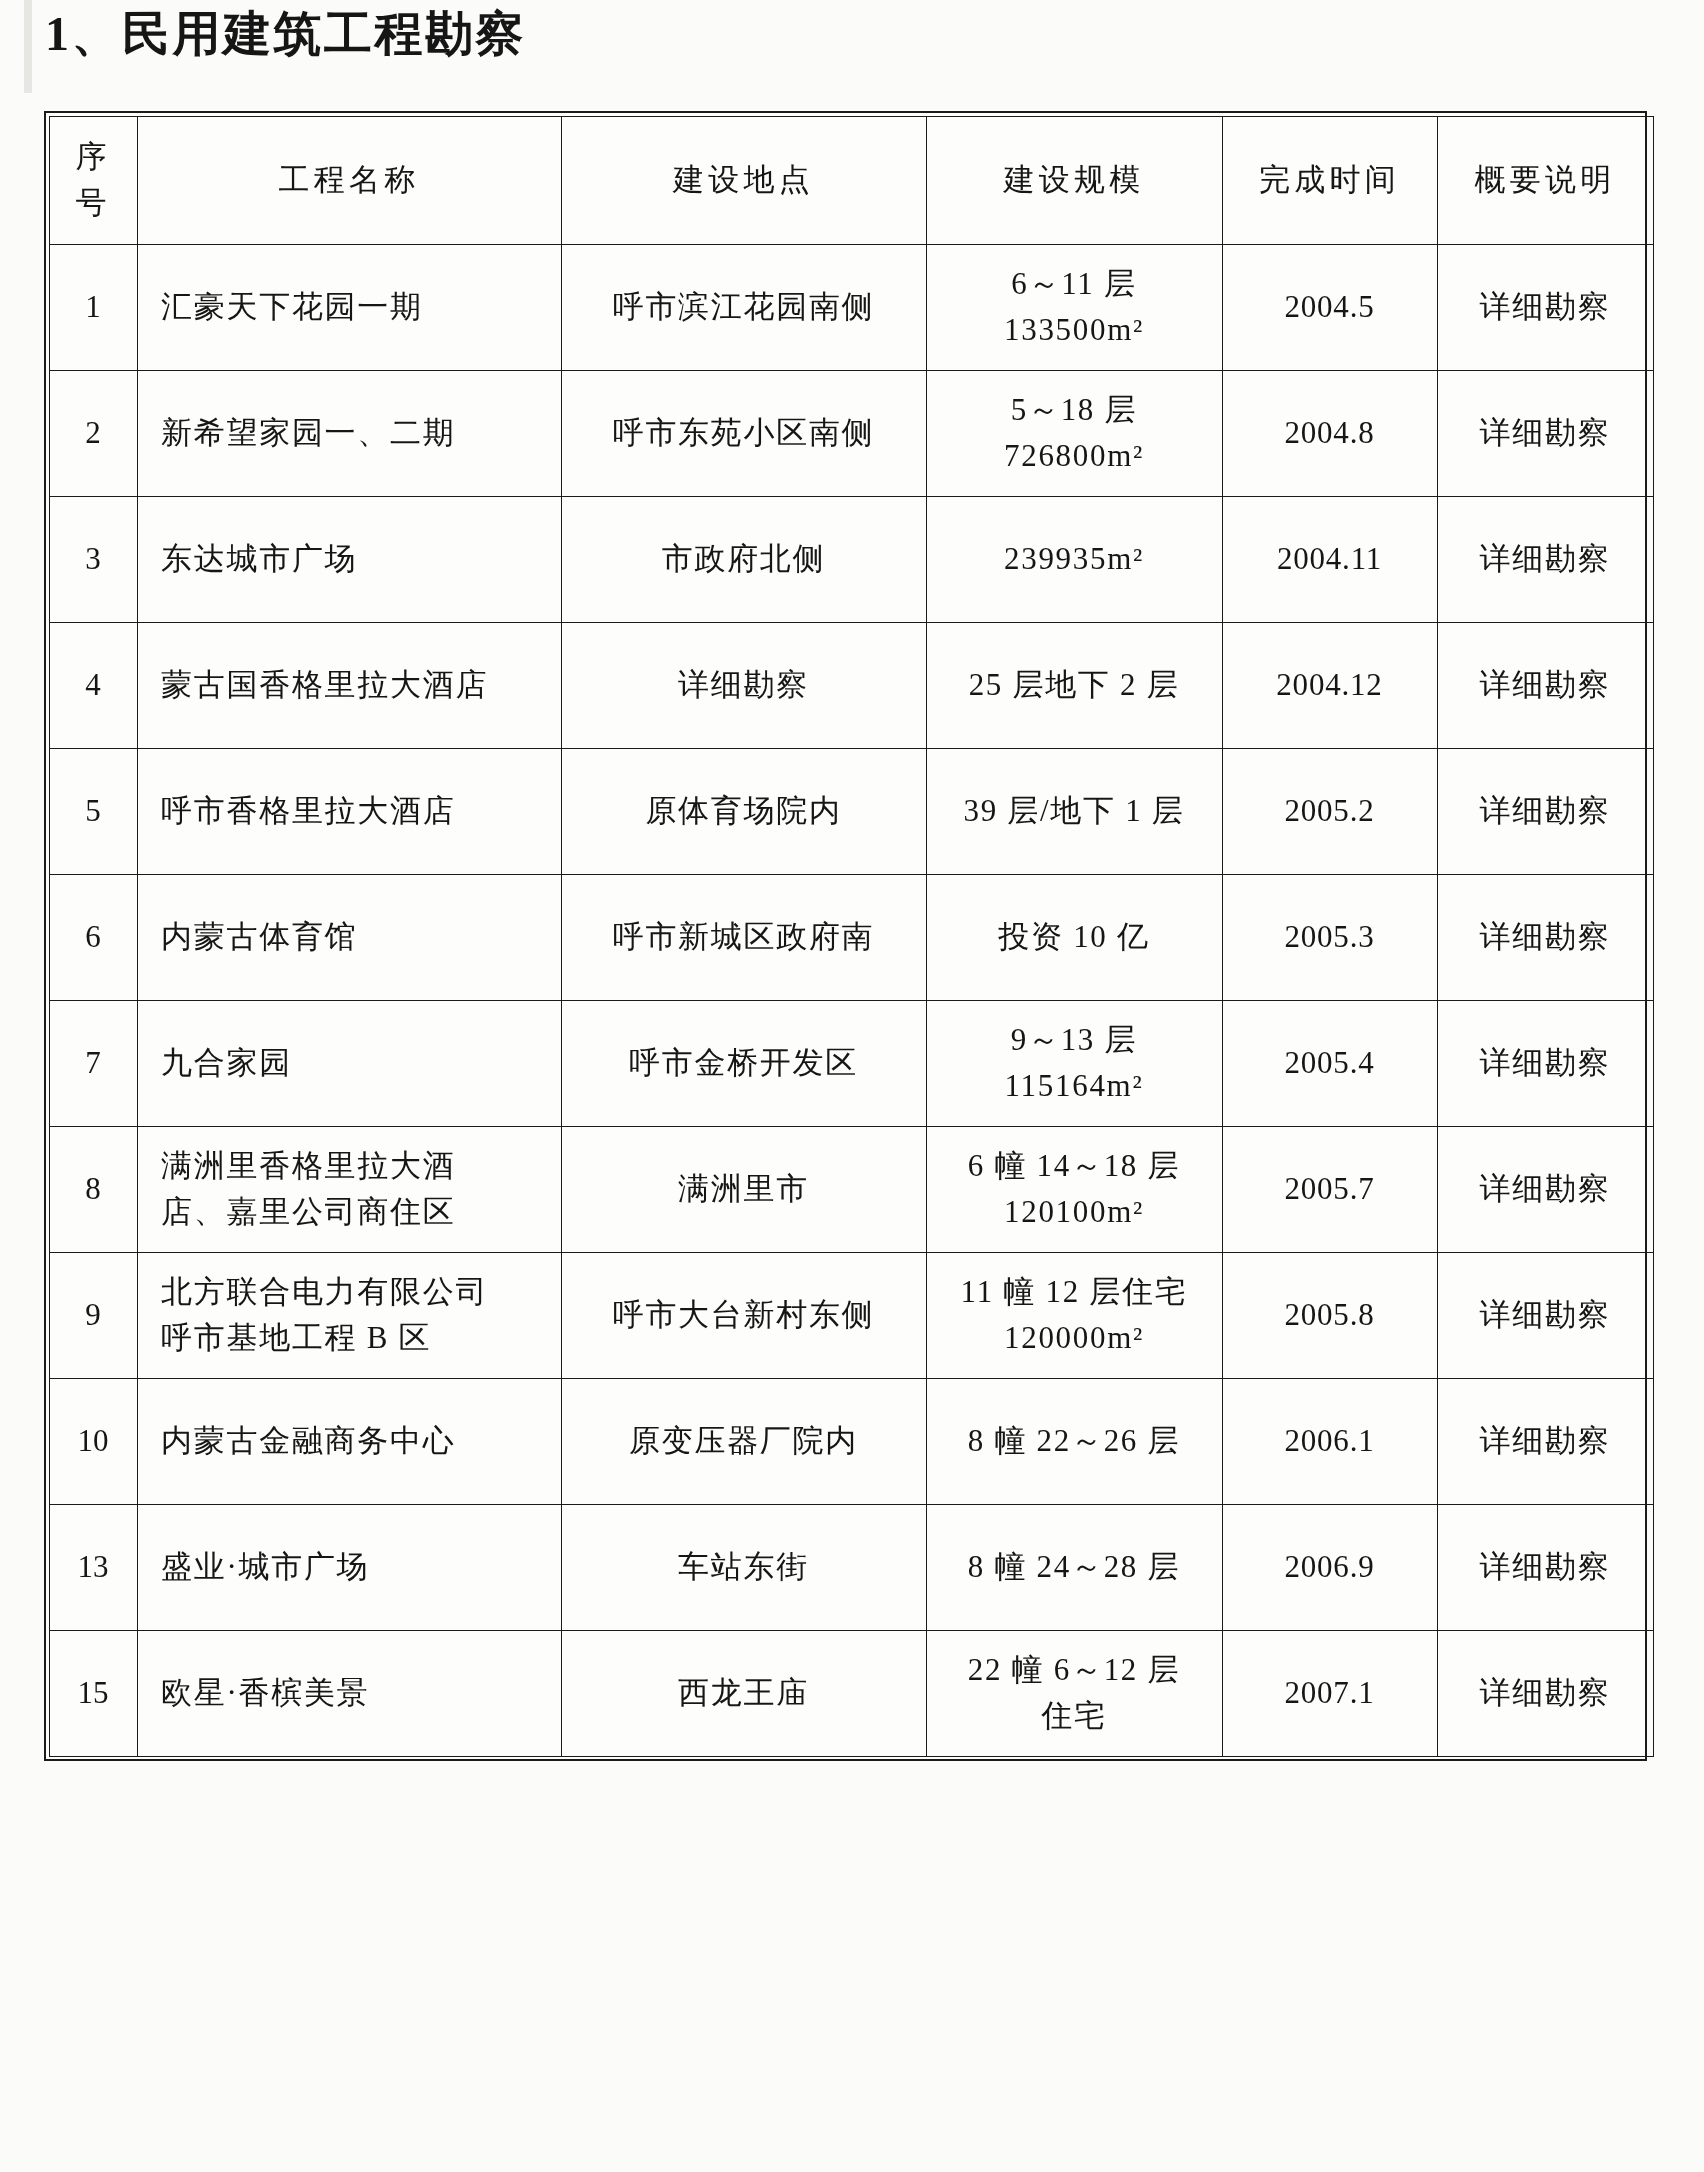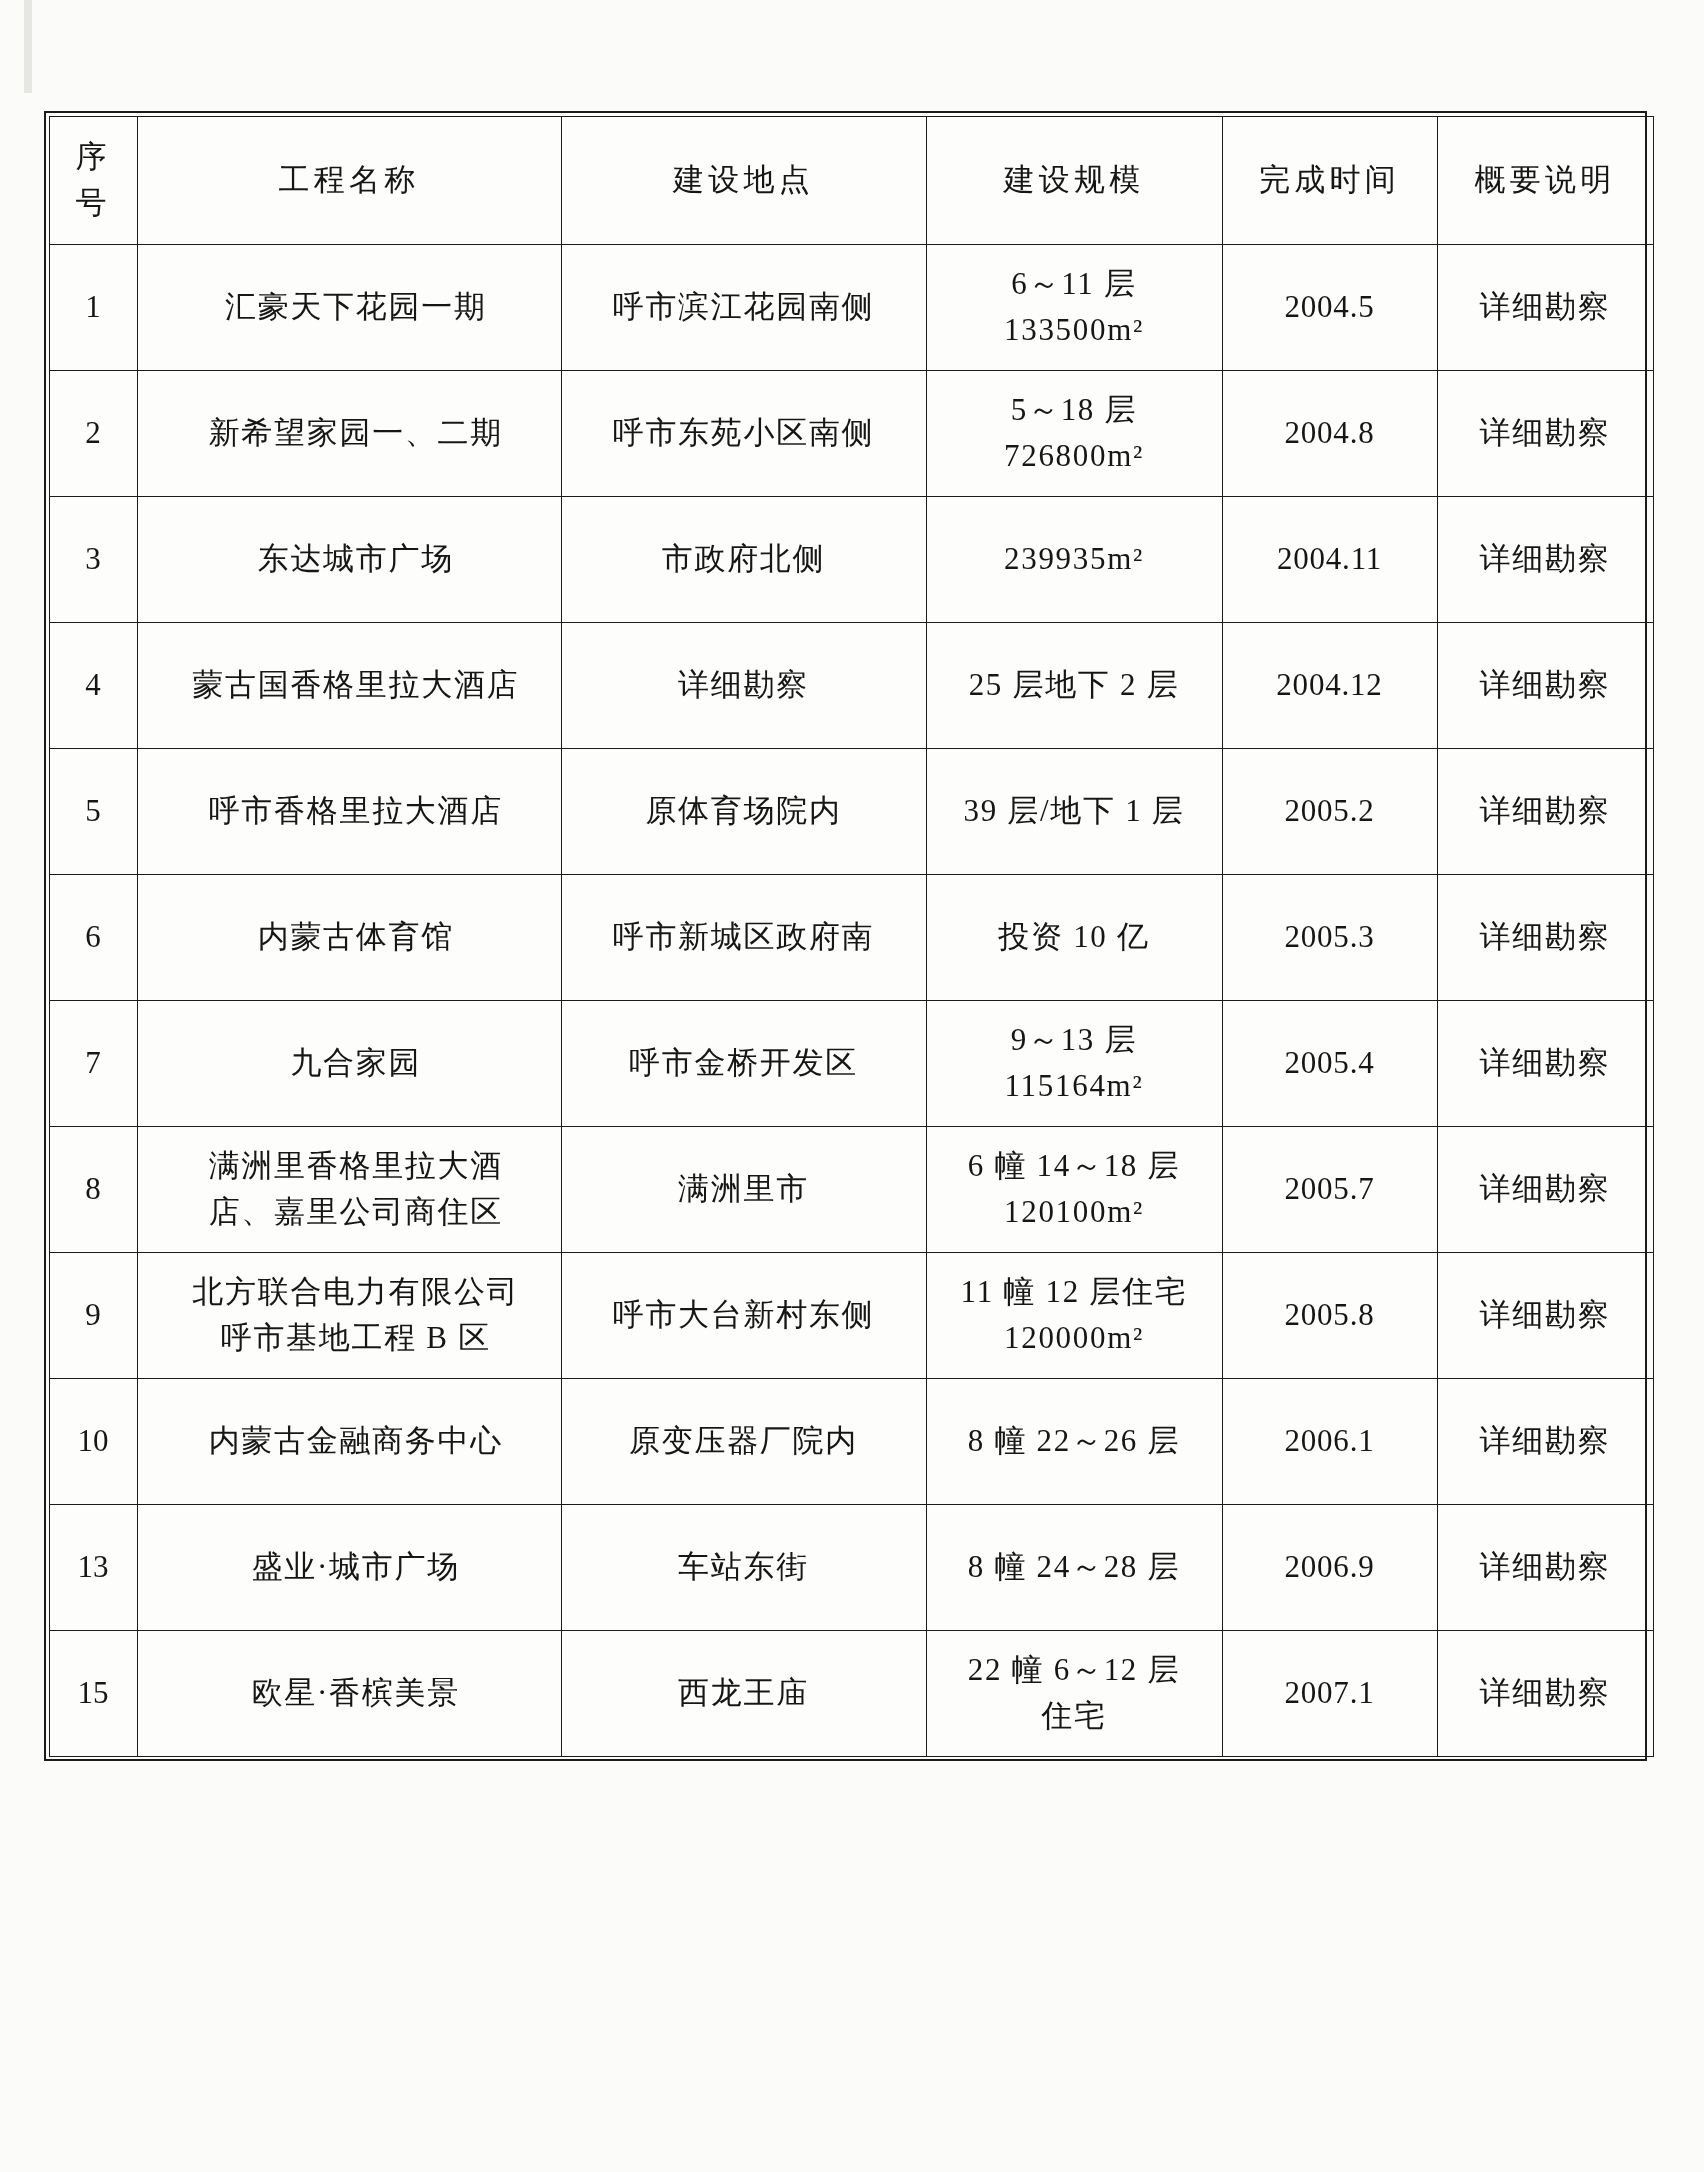--- a/index.html
+++ b/index.html
@@ -58,34 +58,35 @@
     line-height: 1.5;
     white-space: pre-line;
     padding: 5px 6.7px;
     font-weight: 400;
   }
   .survey thead tr { height: 128px; }
   .survey tbody tr { height: 126px; }
   .survey th { letter-spacing: 4.2px; }
   .survey td { letter-spacing: 1.7px; }
   .survey td.cell-name {
-    text-align: center;
+    text-align: left;
     padding-left: 23.6px;
     padding-right: 10px;
   }
   .survey td.cell-no { letter-spacing: 0; }
   .survey td.cell-date { letter-spacing: 0.8px; }
 </style>
 </head>
 <body>
 
 <div class="page">
 
   <div class="edge-smudge"></div>
 
+  <div class="title">1、民用建筑工程勘察</div>
 
   <div class="table-frame">
     <table class="survey">
       <colgroup>
         <col style="width:88px">
         <col style="width:424px">
         <col style="width:365px">
         <col style="width:296px">
         <col style="width:215px">
         <col style="width:216px">

